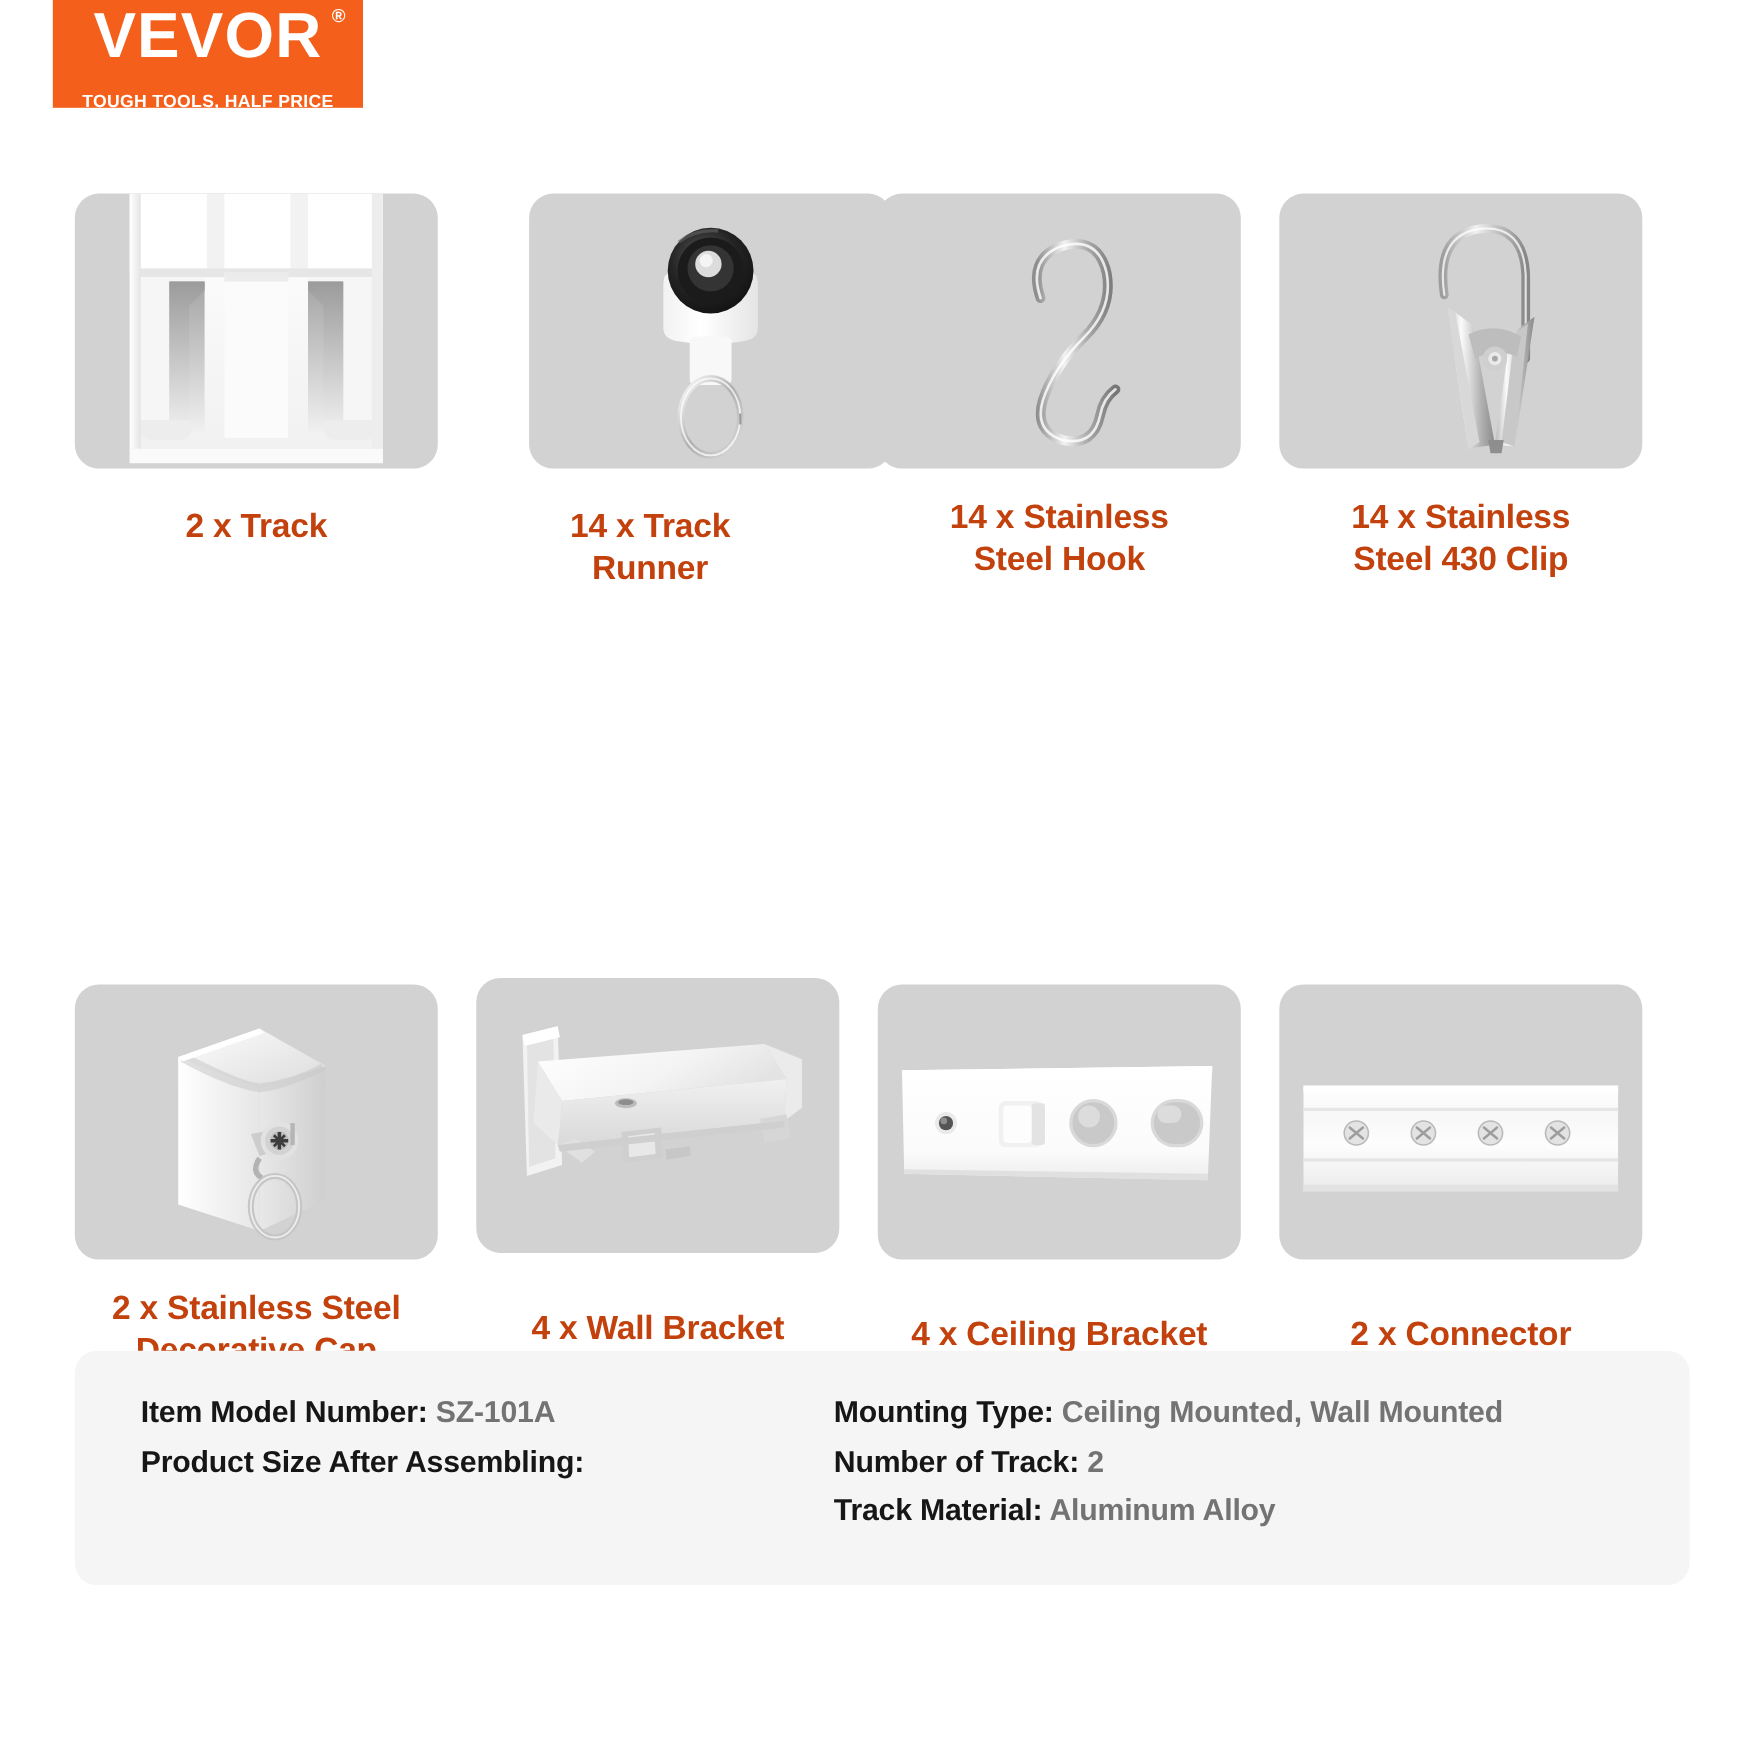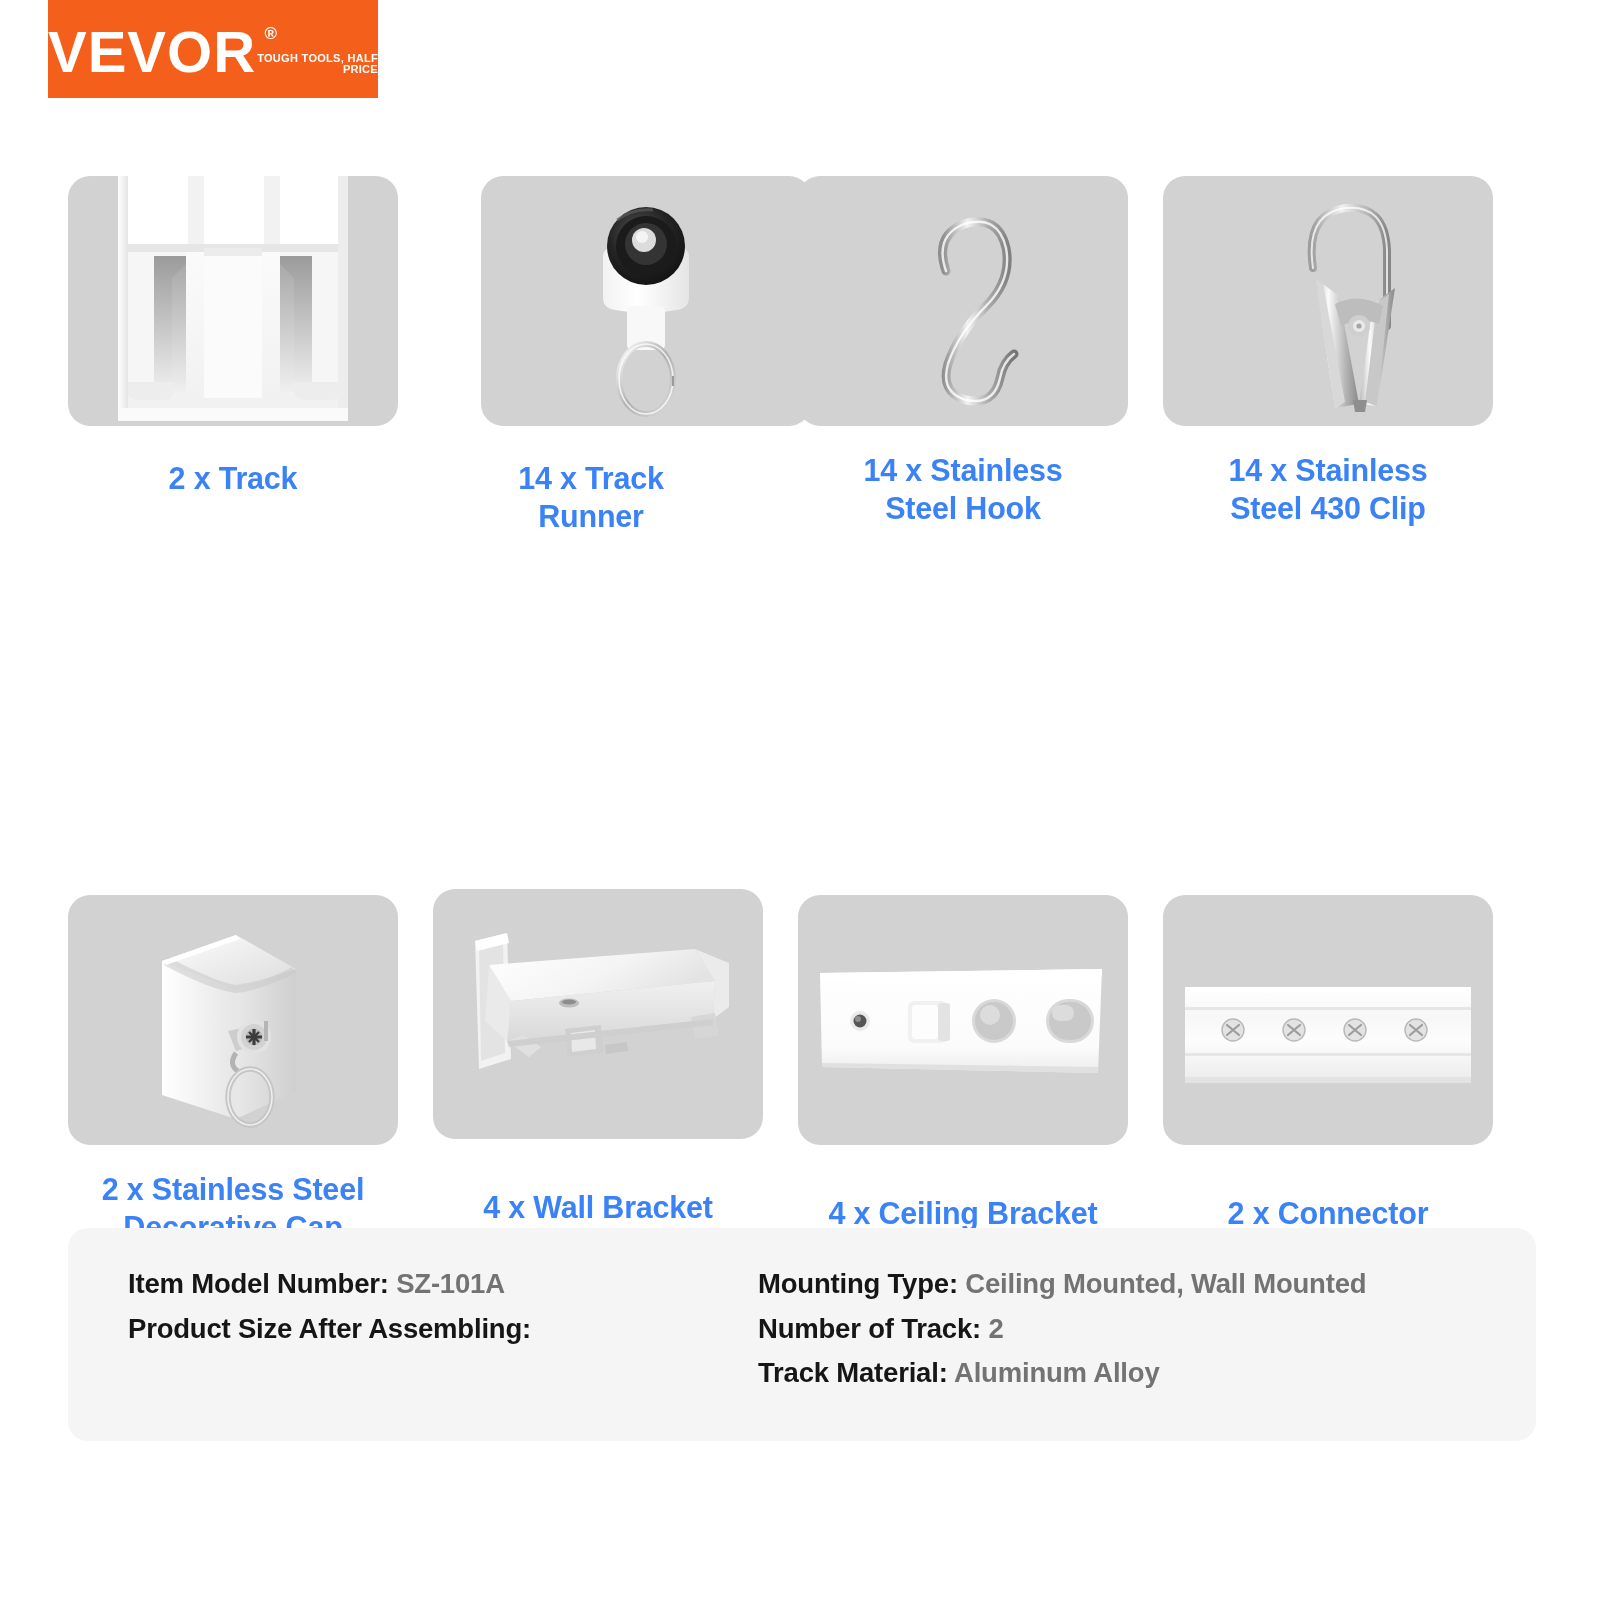--- a/index.html
+++ b/index.html
@@ -17,25 +17,25 @@
     width: 1600px;
     height: 1600px;
     background: #ffffff;
   }
 
   
   .logo-block {
     position: absolute;
     left: 48px;
     top: 0px;
-    width: 330px;
+    width: 282px;
     height: 98px;
     background: #F4601B;
     display: flex;
-    flex-direction: row;
+    flex-direction: column;
     align-items: center;
     justify-content: center;
     padding-top: 6px;
   }
   .logo-word {
     color: #ffffff;
     font-size: 58px;
     font-weight: bold;
     letter-spacing: 1px;
     line-height: 1;
@@ -44,21 +44,21 @@
   }
   .logo-reg {
     position: absolute;
     top: 2px;
     right: -22px;
     font-size: 17px;
     font-weight: bold;
   }
   .logo-tag {
     color: #ffffff;
-    font-size: 11px;
+    font-size: 16px;
     font-weight: bold;
     letter-spacing: 0.3px;
     margin-top: 23px;
     line-height: 1;
     text-align: right;
   }
 
   
   .grid {
     position: absolute;
@@ -77,21 +77,21 @@
     background: #d2d2d2;
     border-radius: 22px;
     overflow: hidden;
     position: relative;
   }
   .thumb svg { display: block; width: 100%; height: 100%; }
 
   .caption {
     font-size: 30.5px;
     font-weight: bold;
-    color: #3b82f6;
+    color: #c2410c;
     line-height: 1.24;
     text-align: center;
     letter-spacing: -0.2px;
   }
 
   
   .spec {
     position: absolute;
     left: 68px;
     top: 1228px;

